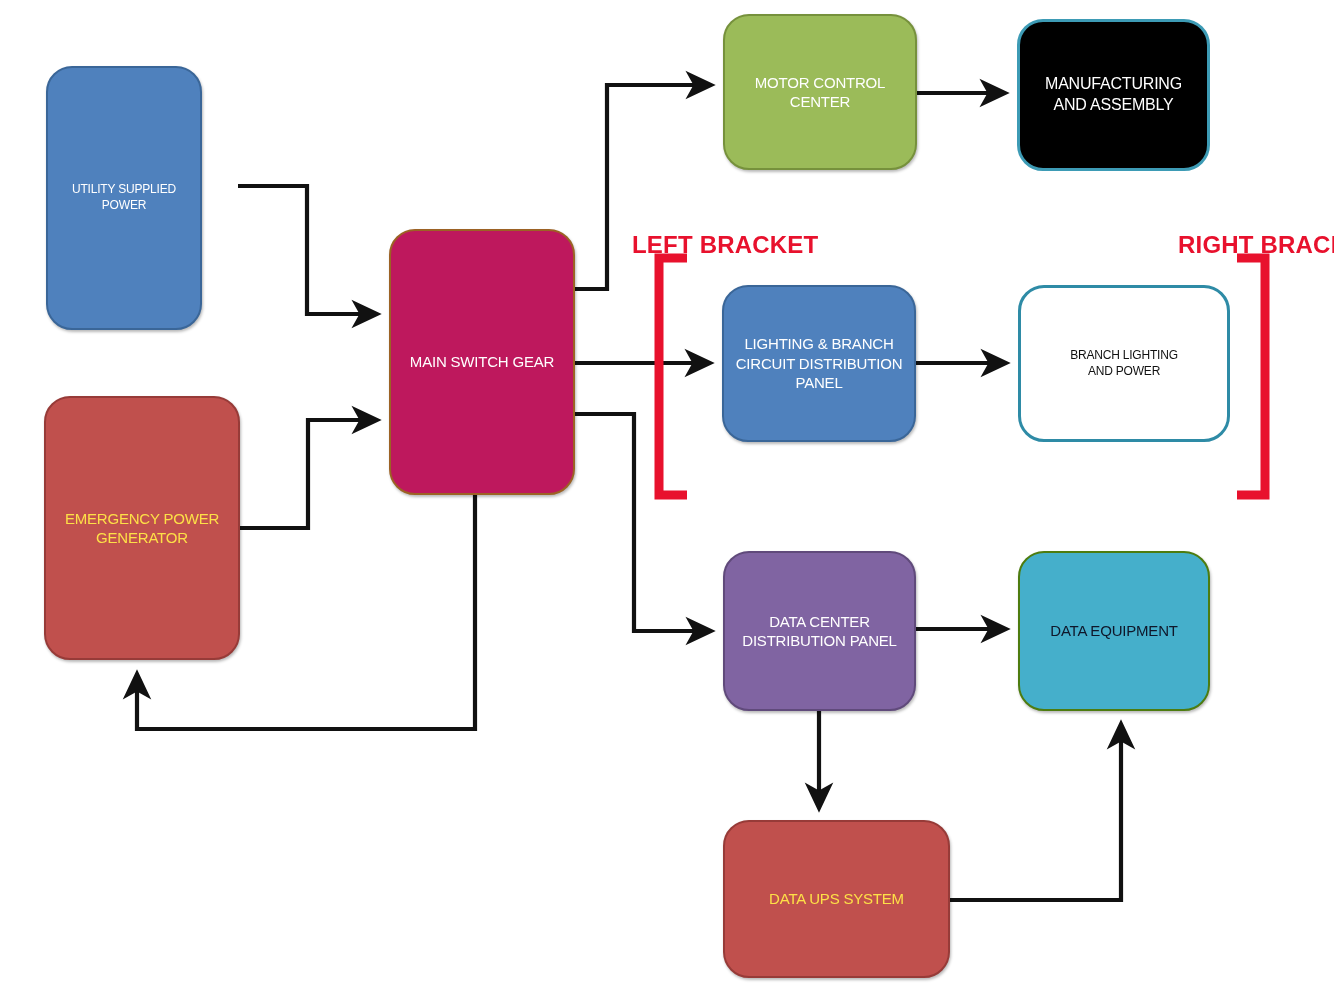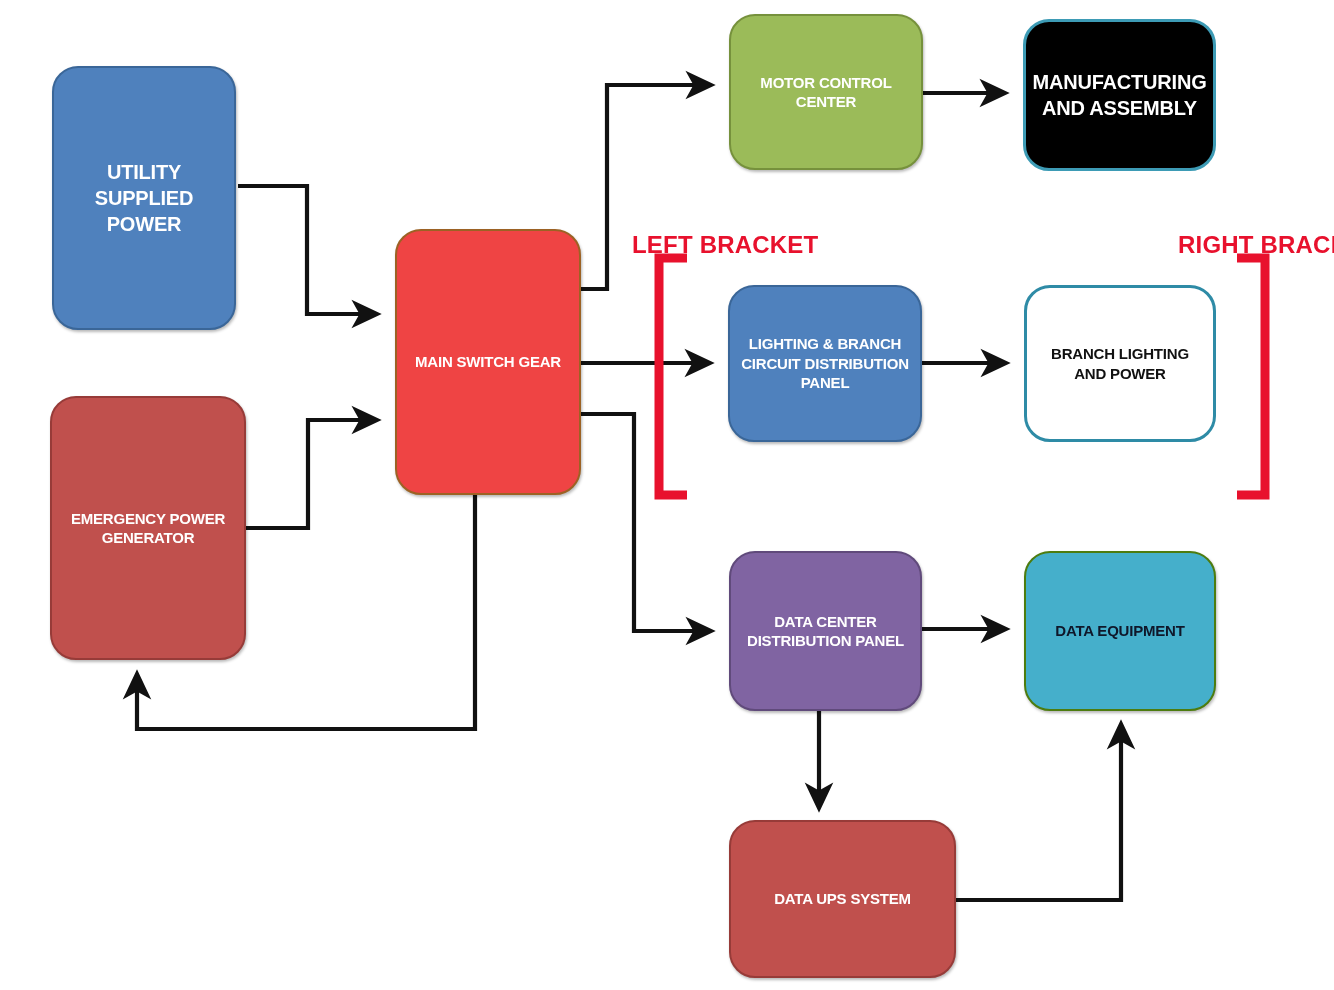--- a/index.html
+++ b/index.html
@@ -26,46 +26,45 @@
     pointer-events: none;
   }
   .node {
     position: absolute;
     box-sizing: border-box;
     display: flex;
     align-items: center;
     justify-content: center;
     text-align: center;
     border-radius: 26px;
-    font-weight: bold;
+    font-weight: normal;
     letter-spacing: -0.2px;
     line-height: 1.30;
     padding: 0 10px;
     z-index: 3;
-    margin-left: 6px;
   }
   .node .lbl {
     display: block;
     white-space: pre-line;
   }
   
   .skin-blue {
     background: #4F81BD;
     border: 2px solid #3A6698;
     color: #ffffff;
     box-shadow: 1px 2px 3px rgba(0,0,0,0.28);
   }
   .skin-red {
     background: #C0504D;
     border: 2px solid #973B38;
-    color: #ffffff;
+    color: #fde047;
     box-shadow: 1px 2px 3px rgba(0,0,0,0.28);
   }
   .skin-orange {
-    background: #ef4444;
+    background: #be185d;
     border: 2px solid #9C6224;
     color: #ffffff;
     box-shadow: 1px 2px 3px rgba(0,0,0,0.28);
   }
   .skin-green {
     background: #9BBB59;
     border: 2px solid #76913C;
     color: #ffffff;
     box-shadow: 1px 2px 3px rgba(0,0,0,0.28);
   }
@@ -126,45 +125,45 @@
         <polyline points="819,711 819,806" marker-end="url(#arrowhead)"></polyline>
         <polyline points="915,900 1121,900 1121,726" marker-end="url(#arrowhead)"></polyline>
       </g>
     <g id="bracket-group" fill="none" stroke-linecap="butt" stroke-linejoin="miter">
         <polyline points="687,258 659,258 659,495 687,495" stroke="#E8112D" stroke-width="9" fill="none"></polyline>
         <polyline points="1237,258 1265,258 1265,495 1237,495" stroke="#E8112D" stroke-width="9" fill="none"></polyline>
       </g>
   </svg>
 
   <div id="node-layer">
-      <div class="node skin-blue" style="left: 46px; top: 66px; width: 184px; height: 264px; font-size: 20px;">
+      <div class="node skin-blue" style="left: 46px; top: 66px; width: 156px; height: 264px; font-size: 12px;">
         <span class="lbl">UTILITY SUPPLIED
 POWER</span>
       </div>
       <div class="node skin-red" style="left: 44px; top: 396px; width: 196px; height: 264px; font-size: 15px;">
         <span class="lbl">EMERGENCY POWER
 GENERATOR</span>
       </div>
       <div class="node skin-orange" style="left: 389px; top: 229px; width: 186px; height: 266px; font-size: 15px;">
         <span class="lbl">MAIN SWITCH GEAR</span>
       </div>
       <div class="node skin-green" style="left: 723px; top: 14px; width: 194px; height: 156px; font-size: 15px;">
         <span class="lbl">MOTOR CONTROL
 CENTER</span>
       </div>
-      <div class="node skin-black" style="left: 1017px; top: 19px; width: 193px; height: 152px; font-size: 20px;">
+      <div class="node skin-black" style="left: 1017px; top: 19px; width: 193px; height: 152px; font-size: 16px;">
         <span class="lbl">MANUFACTURING
 AND ASSEMBLY</span>
       </div>
       <div class="node skin-blue" style="left: 722px; top: 285px; width: 194px; height: 157px; font-size: 15px;">
         <span class="lbl">LIGHTING &amp; BRANCH
 CIRCUIT DISTRIBUTION
 PANEL</span>
       </div>
-      <div class="node skin-white" style="left: 1018px; top: 285px; width: 192px; height: 157px; font-size: 15px; justify-content: center;">
+      <div class="node skin-white" style="left: 1018px; top: 285px; width: 212px; height: 157px; font-size: 12px; justify-content: center;">
         <span class="lbl">BRANCH LIGHTING
 AND POWER</span>
       </div>
       <div class="node skin-purple" style="left: 723px; top: 551px; width: 193px; height: 160px; font-size: 15px;">
         <span class="lbl">DATA CENTER
 DISTRIBUTION PANEL</span>
       </div>
       <div class="node skin-teal" style="left: 1018px; top: 551px; width: 192px; height: 160px; font-size: 15px;">
         <span class="lbl">DATA EQUIPMENT</span>
       </div>

